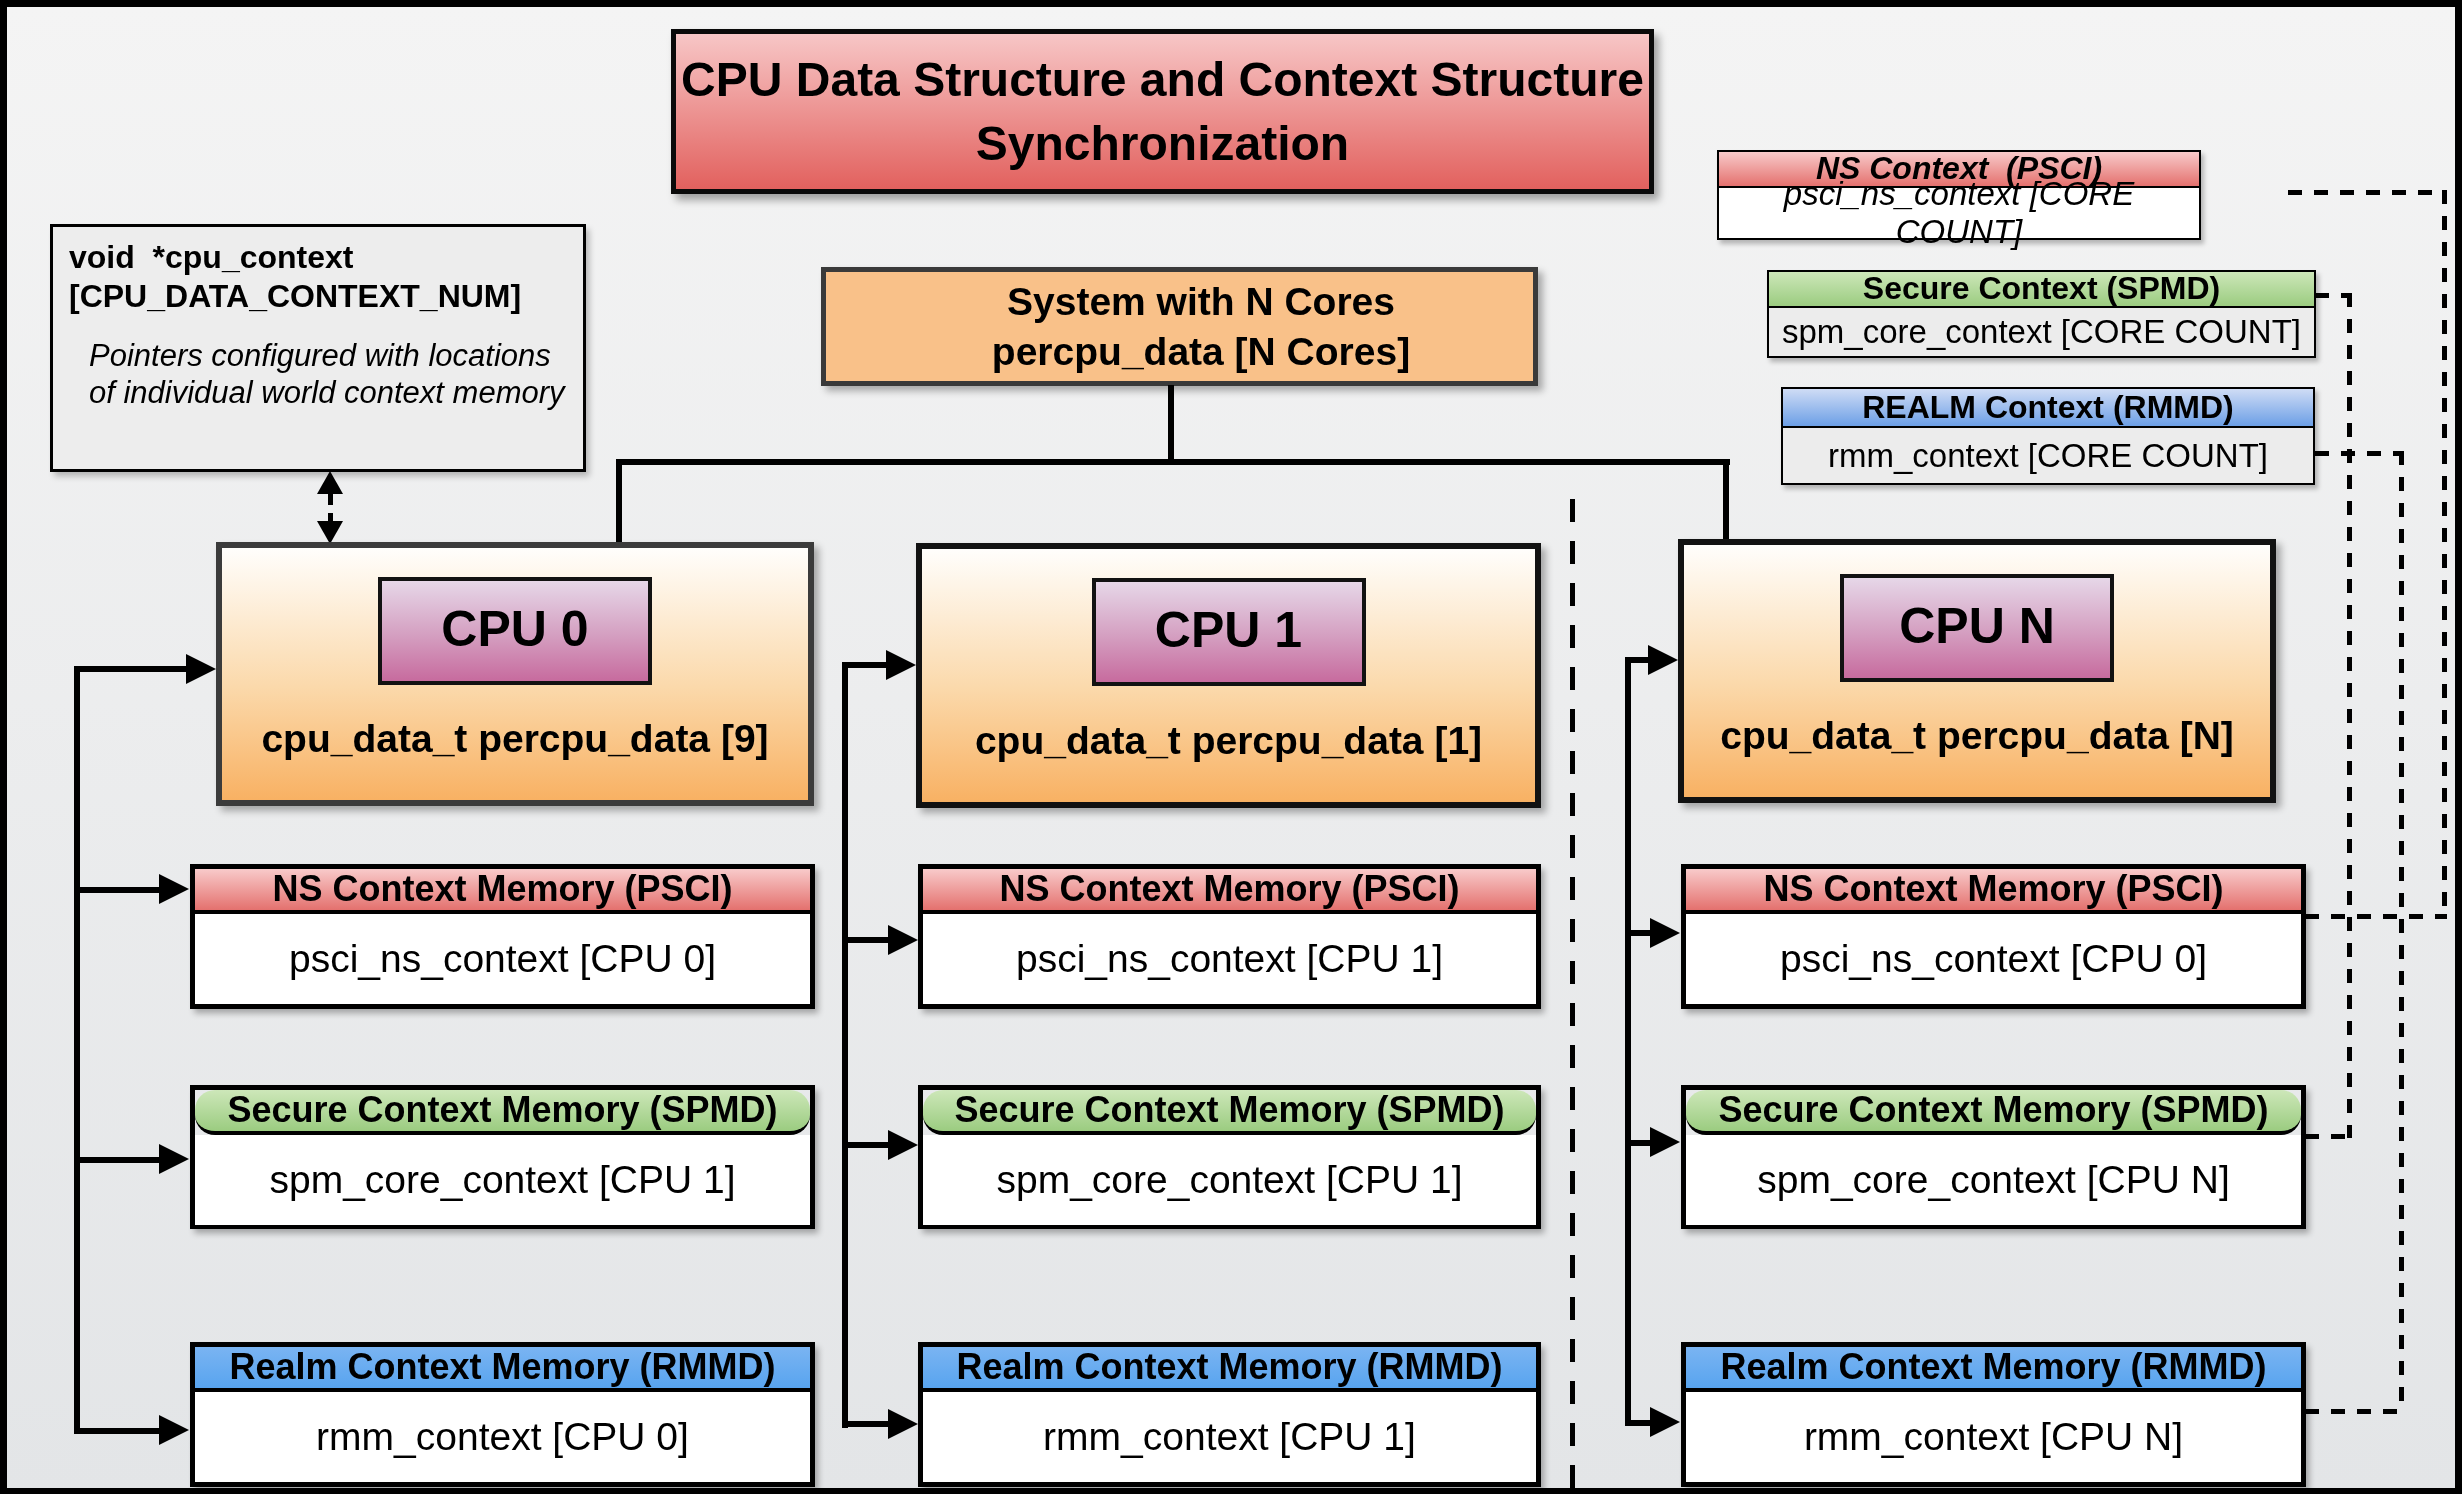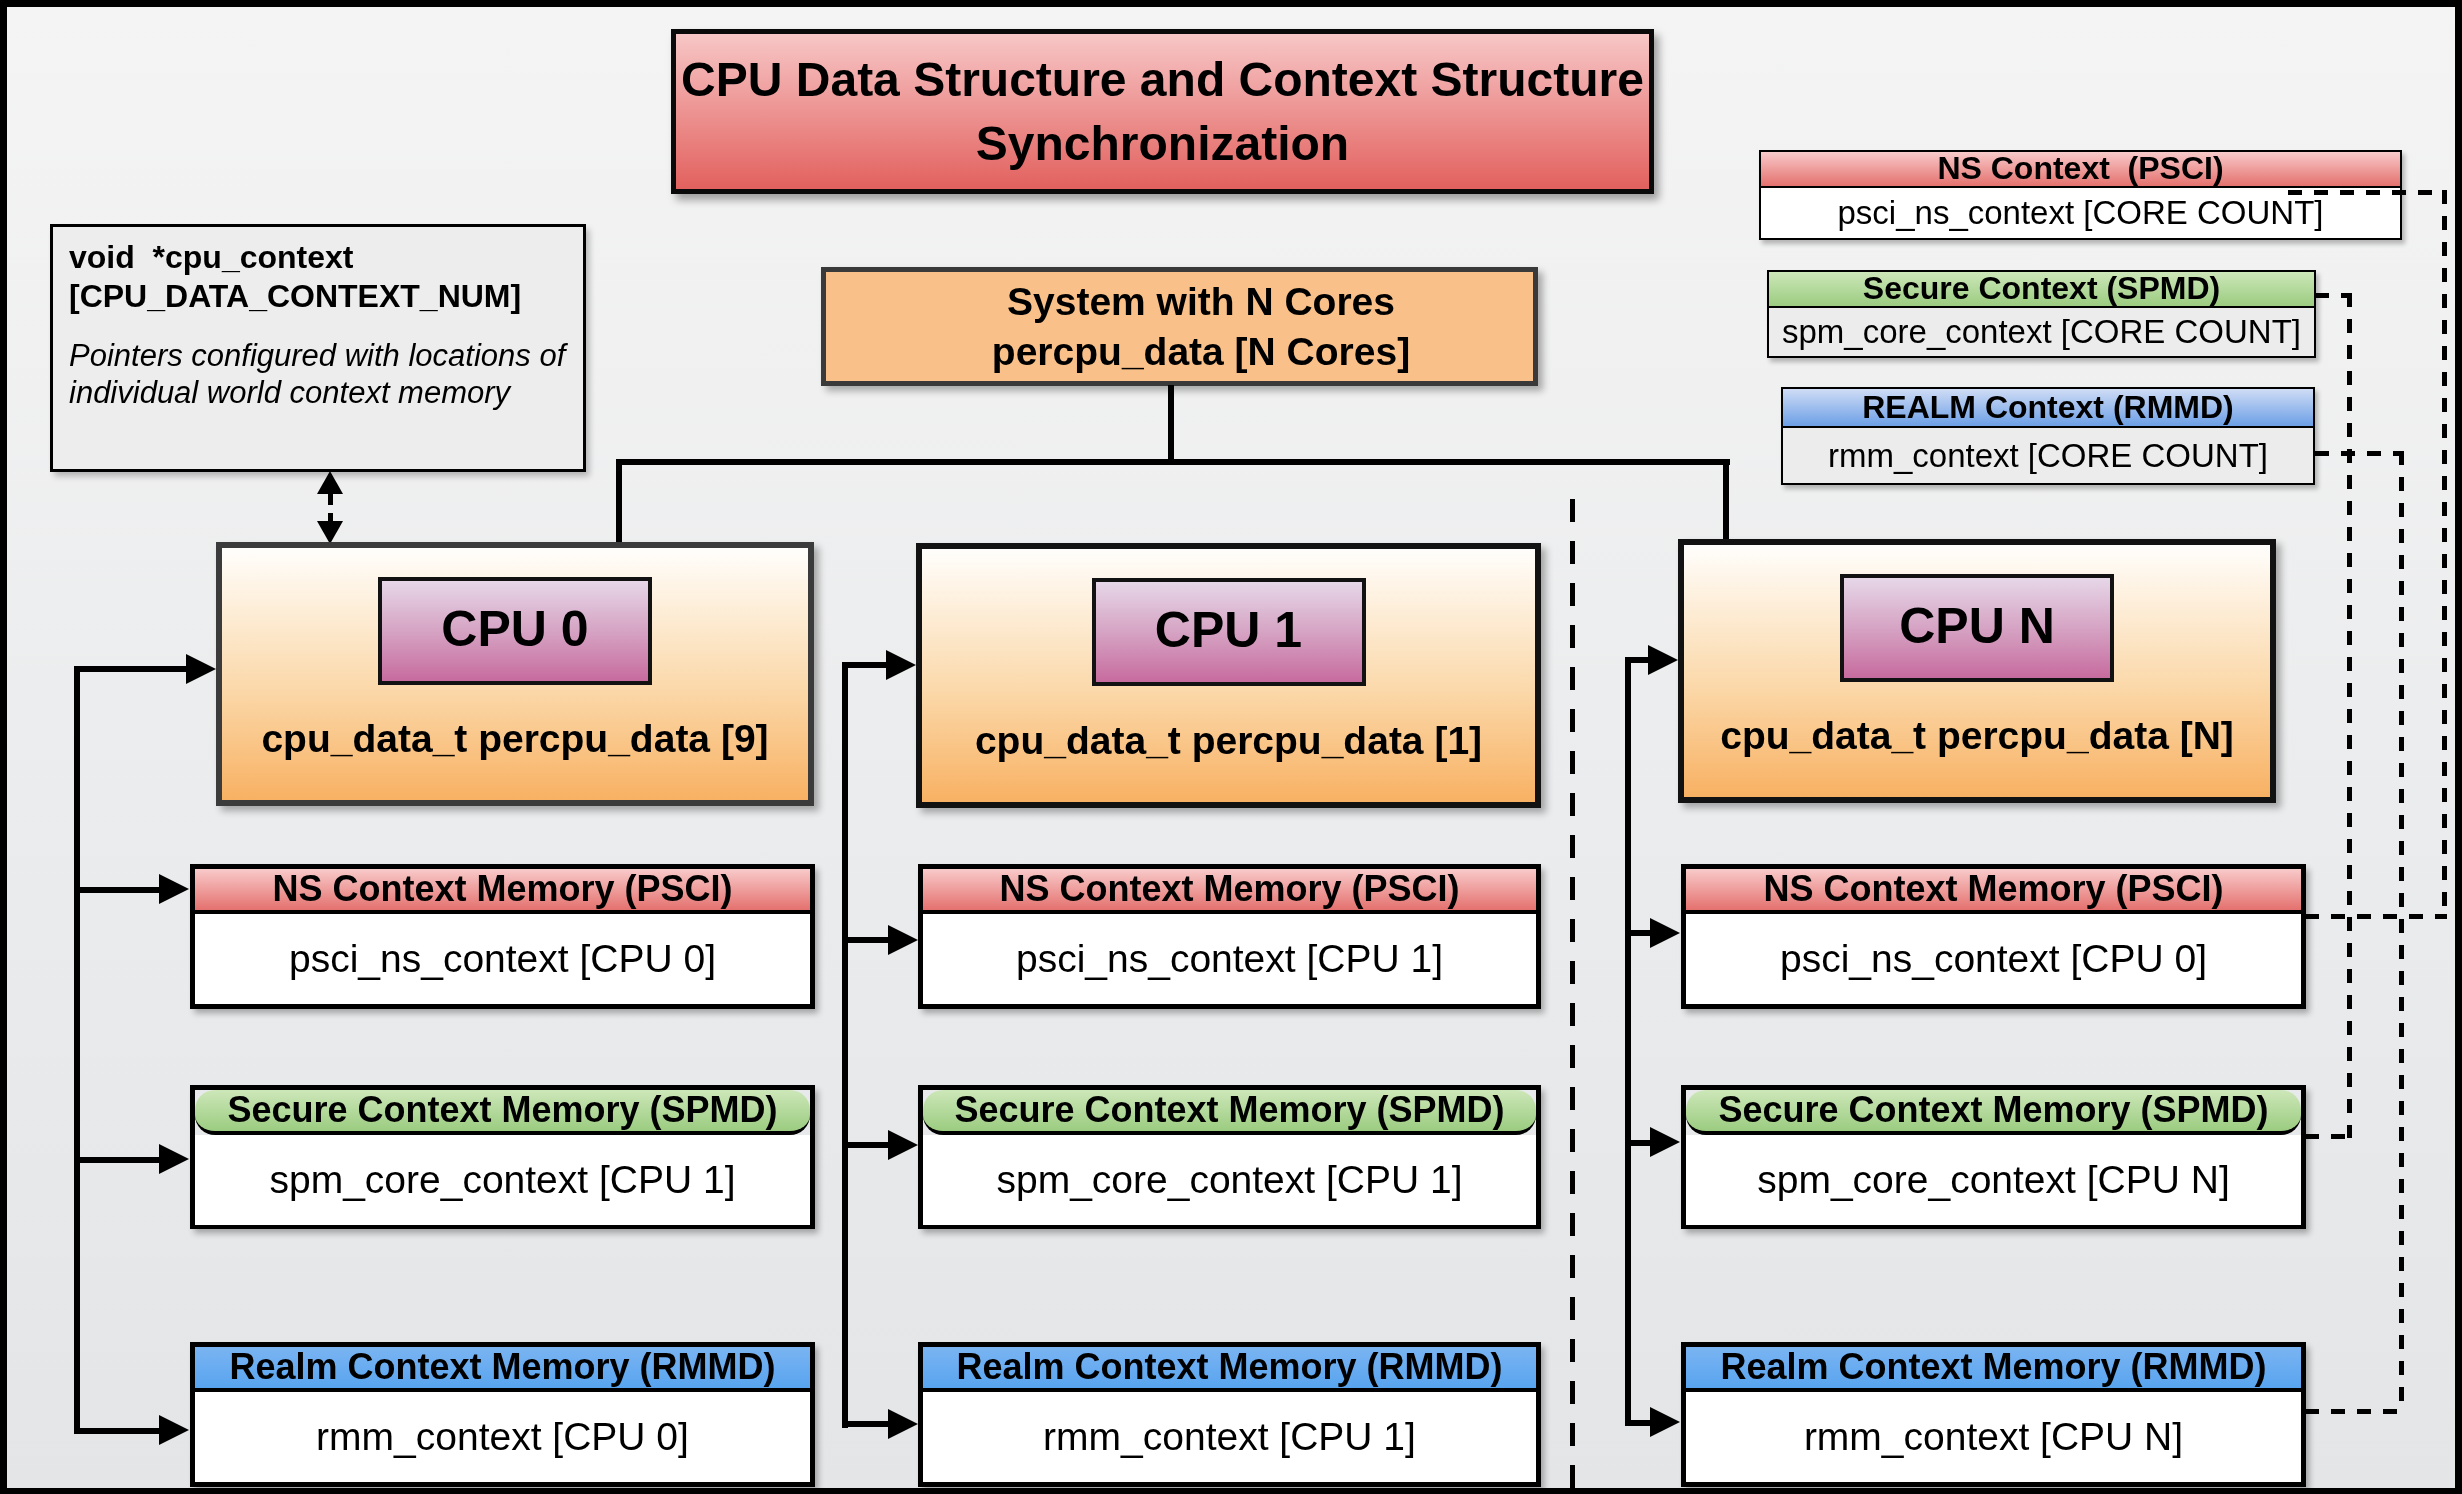--- a/index.html
+++ b/index.html
@@ -18,34 +18,34 @@
     font-weight:bold;font-size:48px;line-height:64px;text-align:center;}
 
   
   .struct-box{left:43px;top:217px;width:536px;height:248px;border:3.6px solid #000;background:#ededed;
     box-shadow:3.6px 4.5px 6.2px rgba(0,0,0,.25);}
   .struct-head{height:48px;border-bottom:3.6px solid #000;box-sizing:border-box;
     background:linear-gradient(180deg,var(--gray-top,#ffffff),var(--gray-bottom,#cfcfcf));
     font-family:"Liberation Serif",serif;font-weight:bold;font-size:41px;line-height:46px;text-align:center;}
   .struct-body{padding:10.7px 16px 0 16px;}
   .struct-field{font-weight:bold;font-size:32px;line-height:39px;white-space:pre-wrap;}
-  .struct-note{margin-top:21.4px;font-style:italic;font-size:31px;line-height:37px;}
+  .struct-note{margin-top:21.4px;font-style:italic;font-size:31px;line-height:37px;margin-left:20px;}
 
   
   .system-box{left:814px;top:260px;width:717px;height:119px;border:5.3px solid #3a3a3a;
     background:var(--orange,#f9c189);box-shadow:4.5px 5.3px 7.1px rgba(0,0,0,.3);
     display:flex;flex-direction:column;justify-content:center;align-items:center;
     font-weight:bold;font-size:39px;line-height:50px;text-align:center;padding-left:43px;}
 
   
   .legend{border:2.7px solid #000;box-shadow:2.7px 3.6px 4.5px rgba(0,0,0,.25);}
   .legend .hd{box-sizing:border-box;border-bottom:2.7px solid #000;text-align:center;
     font-weight:bold;font-size:32px;white-space:pre-wrap;}
   .legend .bd{text-align:center;font-size:33px;display:flex;align-items:center;justify-content:center;}
-  .legend-psci{left:1752px;top:143px;width:643px;}
+  .legend-psci{left:1710px;top:143px;width:484px;font-style:italic;}
   .legend-psci .hd{height:36px;line-height:33px;background:linear-gradient(180deg,var(--red-top,#f8caca),var(--red-bottom,#e4716e));}
   .legend-psci .bd{height:50px;background:#ffffff;}
   .legend-spmd{left:1760px;top:263px;width:549px;}
   .legend-spmd .hd{height:36px;line-height:33px;background:linear-gradient(180deg,var(--green-top,#cde7b9),var(--green-bottom,#9bcc80));}
   .legend-spmd .bd{height:48px;background:#ececec;}
   .legend-rmmd{left:1774px;top:380px;width:534px;}
   .legend-rmmd .hd{height:39px;line-height:37px;background:linear-gradient(180deg,var(--blue-legend-top,#cfdcf5),var(--blue-legend-bottom,#6c9fe6));}
   .legend-rmmd .bd{height:55px;background:#ececec;}
 
   

